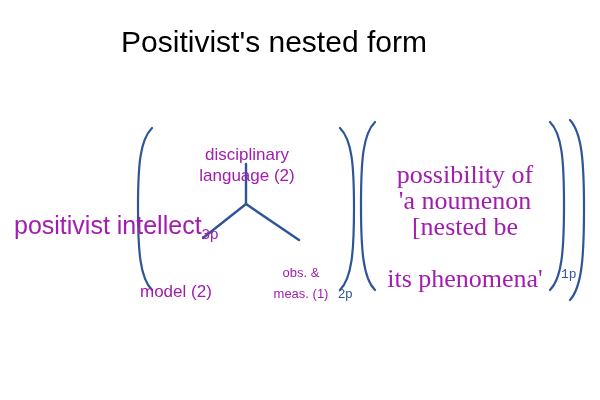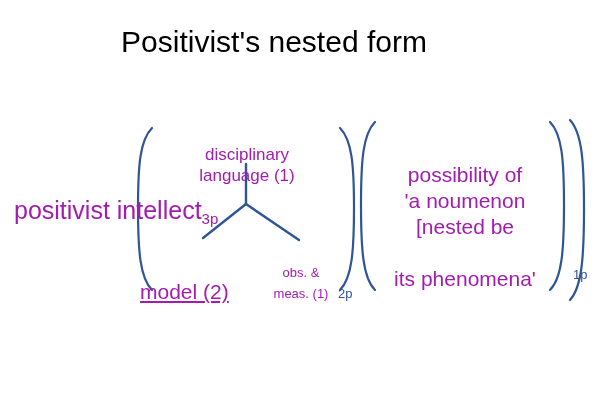--- a/index.html
+++ b/index.html
@@ -43,23 +43,23 @@
     position: absolute;
     color: #a21caf;
     font-family: "Liberation Sans", sans-serif;
     white-space: nowrap;
     margin-top: 26px;
   }
 
   
   #level3-label {
     left: 14px;
-    top: 164px;
+    top: 182px;
     font-size: 25px;
-    line-height: 40px;
+    line-height: 34px;
     text-align: left;
   }
   #level3-label .sub {
     font-size: 15px;
     vertical-align: baseline;
     position: relative;
     top: 5px;
   }
 
   
@@ -68,55 +68,55 @@
     top: 118px;
     width: 150px;
     text-align: center;
     font-size: 17px;
     line-height: 21px;
     white-space: normal;
   }
   #model-label {
     left: 140px;
     top: 255px;
-    font-size: 21px;
+    font-size: 17px;
     line-height: 21px;
-    text-decoration: underline;
   }
   #obs-meas-label {
     left: 256px;
     top: 236px;
     width: 90px;
     text-align: center;
     font-size: 13px;
     line-height: 21px;
     white-space: normal;
   }
 
   
   #noumenon-label {
     left: 372px;
     top: 136px;
     width: 186px;
     text-align: center;
-    font-size: 21px;
+    font-size: 26px;
     line-height: 26px;
     white-space: normal;
+    font-family: Liberation Serif, serif;
   }
 
   
   .paren-sub {
     position: absolute;
     color: #2F5597;
     font-family: "Liberation Sans", sans-serif;
     font-size: 13px;
     line-height: 13px;
   }
   #sub-2p { left: 338px; top: 287px; text-align: center; }
-  #sub-1p { left: 573px; top: 268px; }
+  #sub-1p { left: 561px; top: 268px; font-family: Liberation Mono, monospace; }
 
   
   #vector-layer {
     position: absolute;
     left: 0;
     top: 0;
     width: 600px;
     height: 400px;
     pointer-events: none;
   }
@@ -146,21 +146,21 @@
 
     <line x1="246" y1="204" x2="299" y2="240" stroke="#2F5597" stroke-width="2.4" stroke-linecap="round"></line>
   </svg>
 
   <div class="blue-text" id="level3-label">
     <span>positivist intellect</span><span class="sub">3p</span>
   </div>
 
   <div class="blue-text" id="disciplinary-language-label">
     <span>disciplinary</span><br>
-    <span>language (1)</span>
+    <span>language (2)</span>
   </div>
 
   <div class="blue-text" id="model-label">
     <span>model (2)</span>
   </div>
 
   <div class="blue-text" id="obs-meas-label">
     <span>obs. &amp;</span><br>
     <span>meas. (1)</span>
   </div>

